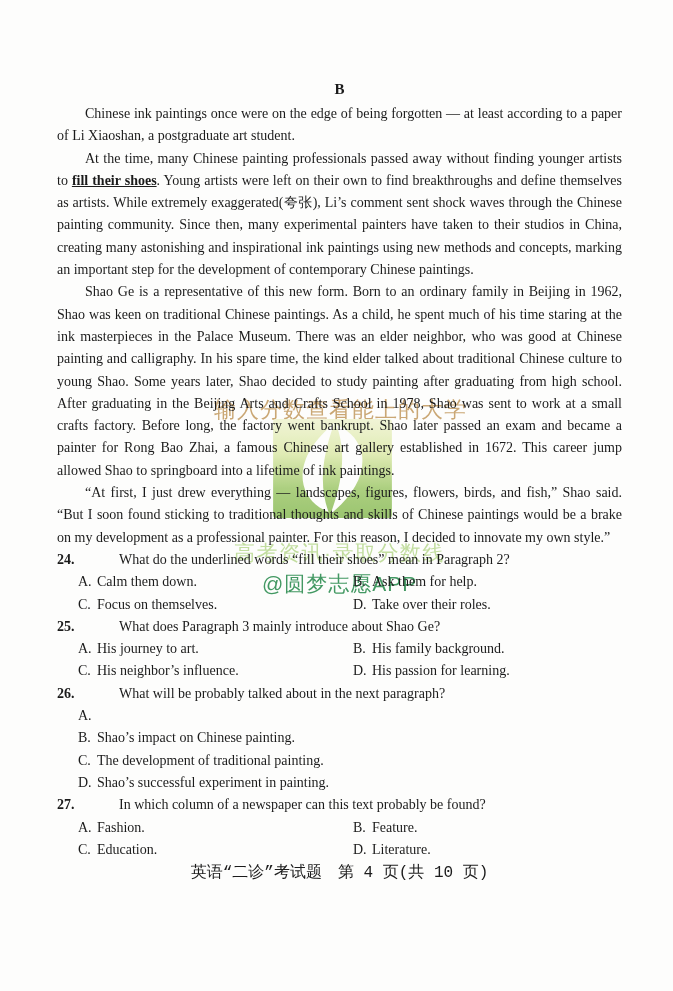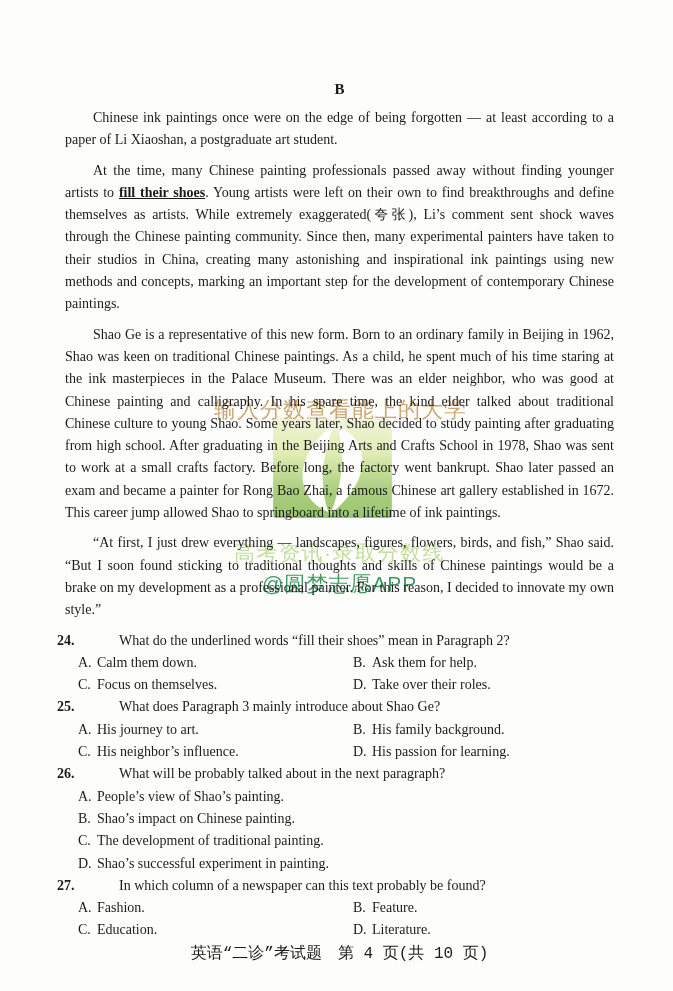--- a/index.html
+++ b/index.html
@@ -35,21 +35,21 @@
   .content {
     position:absolute; z-index:2;
     left:57px; top:80px; width:565px;
     font-size:14px; line-height:22.3px;
     text-align:justify;
   }
   .section-heading {
     margin:0 0 4px 0; text-align:center; text-indent:0;
     font-weight:bold; font-size:15px; line-height:19px;
   }
-  p.para { margin:8px; text-indent:28px; }
+  p.para { margin:0; text-indent:28px; }
   .u-bold { font-weight:bold; text-decoration:underline; }
 
   .q-stem { display:flex;gap:36px; }
   .q-num { flex:none; width:26px; font-weight:bold; }
   .opts { padding-left:21px; }
   .opts.two-col { display:grid; grid-template-columns:275px auto; }
   .opt { display:flex; }
   .opt-letter { flex:none; width:19px; }
 
   .footer-line {
@@ -146,21 +146,20 @@
     </div>
 
     <div class="question">
       <div class="q-stem">
         <span class="q-num">26.</span>
         <span class="q-text">What will be probably talked about in the next paragraph?</span>
       </div>
       <div class="opts one-col">
         <div class="opt">
             <span class="opt-letter">A.</span>
-            <span>People’s view of Shao’s painting.</span>
           </div>
         <div class="opt">
             <span class="opt-letter">B.</span>
             <span>Shao’s impact on Chinese painting.</span>
           </div>
         <div class="opt">
             <span class="opt-letter">C.</span>
             <span>The development of traditional painting.</span>
           </div>
         <div class="opt">

